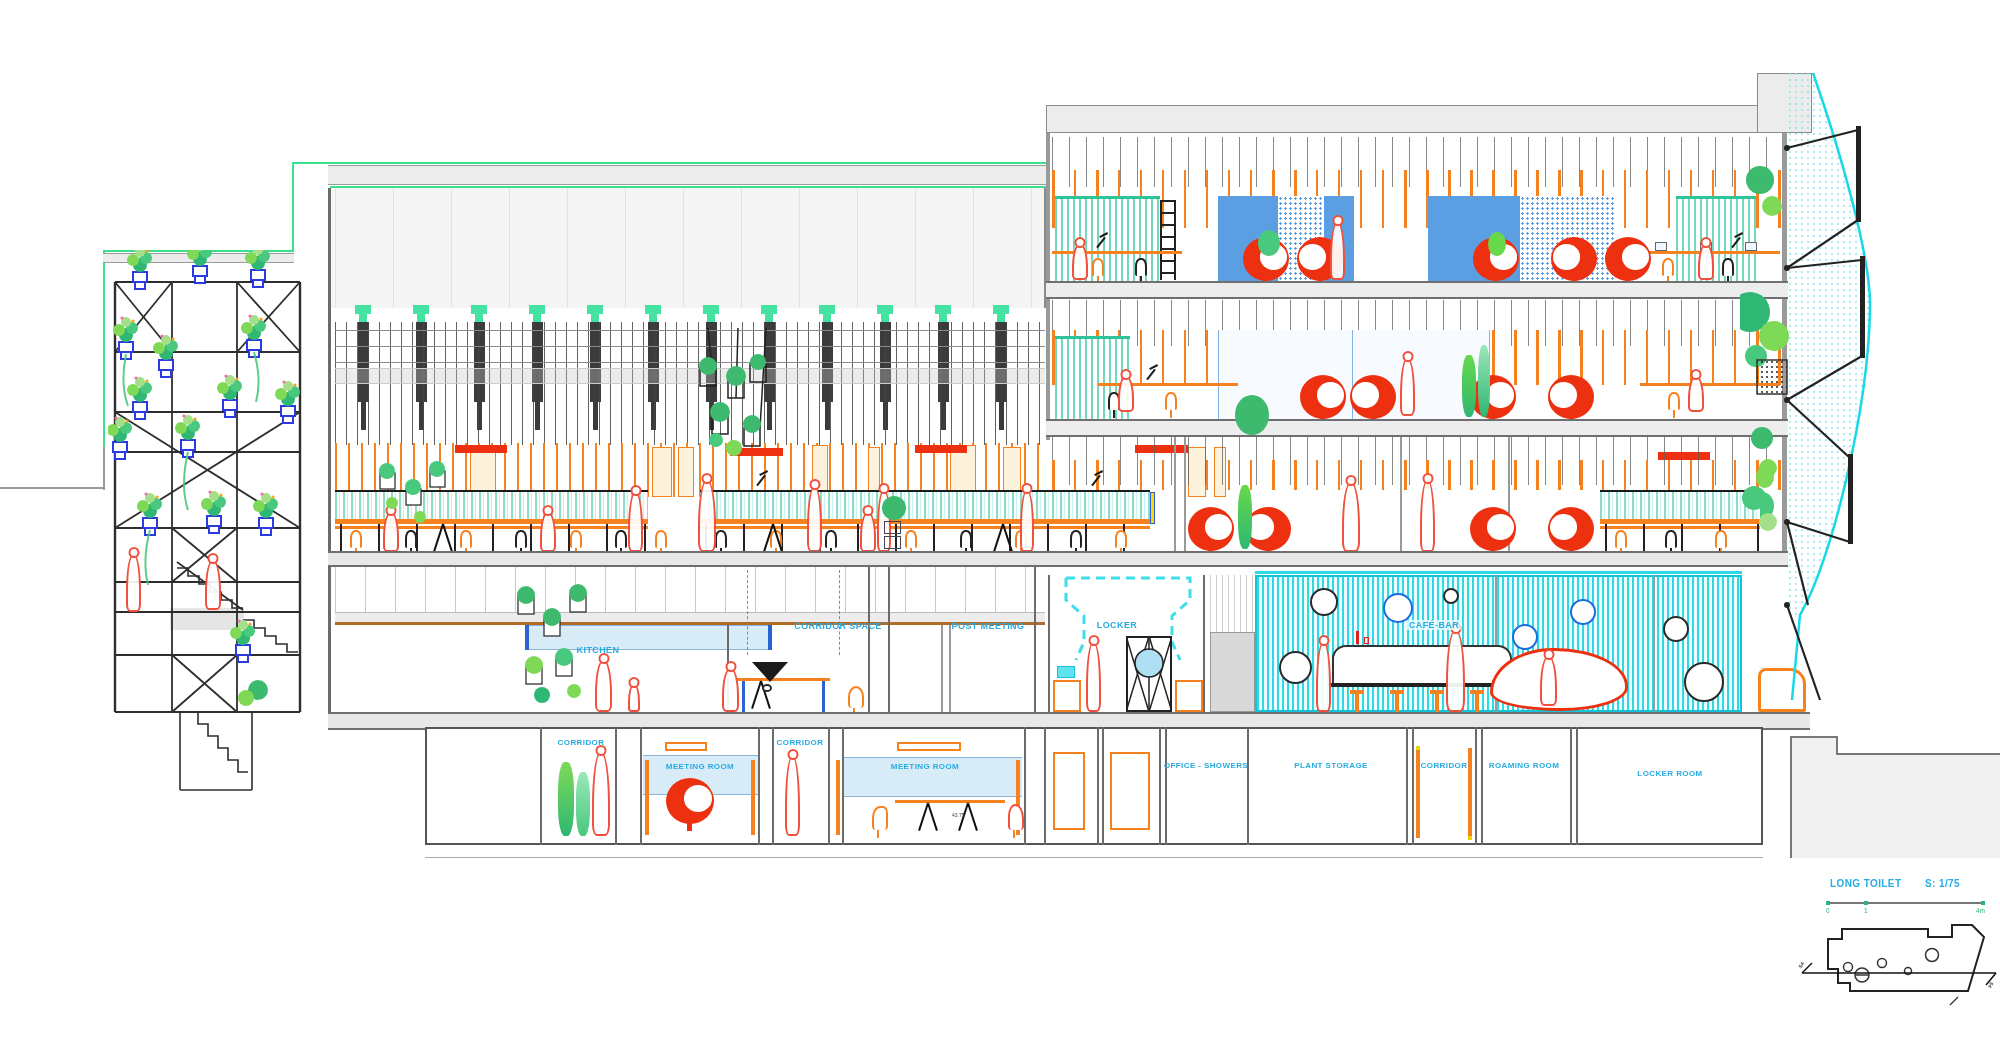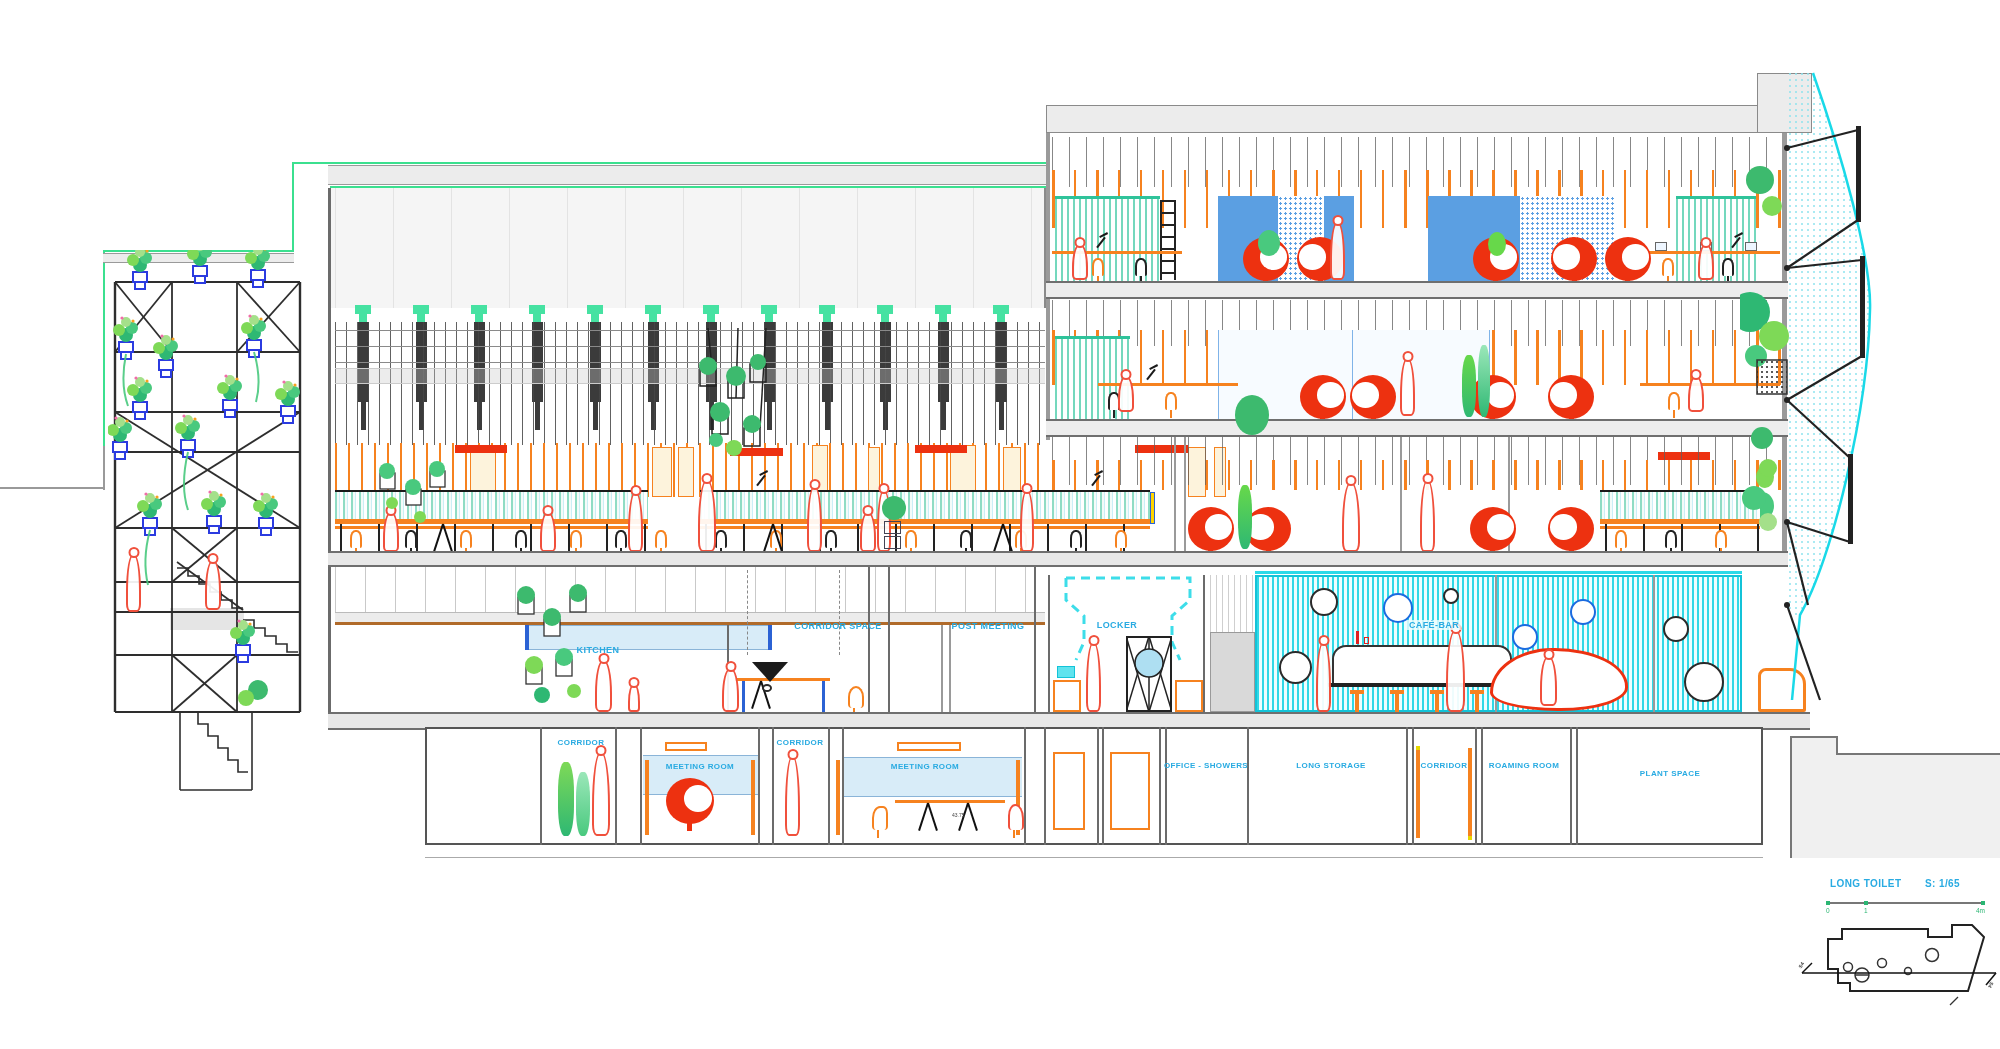--- a/index.html
+++ b/index.html
@@ -567,27 +567,27 @@
   <div class="lbl" style="left:598px;top:645px;">KITCHEN</div>
   <div class="lbl" style="left:838px;top:621px;">CORRIDOR SPACE</div>
   <div class="lbl" style="left:988px;top:621px;">POST MEETING</div>
   <div class="lbl" style="left:1117px;top:620px;">LOCKER</div>
   <div class="lbl" style="left:1434px;top:620px;background:rgba(237,253,254,.8);padding:0 2px;">CAFÉ-BAR</div>
   <div class="lbl sm" style="left:581px;top:738px;">CORRIDOR</div>
   <div class="lbl sm" style="left:700px;top:762px;">MEETING ROOM</div>
   <div class="lbl sm" style="left:800px;top:738px;">CORRIDOR</div>
   <div class="lbl sm" style="left:925px;top:762px;">MEETING ROOM</div>
   <div class="lbl sm" style="left:1206px;top:761px;">OFFICE - SHOWERS</div>
-  <div class="lbl sm" style="left:1331px;top:761px;">LONG STORAGE</div>
+  <div class="lbl sm" style="left:1331px;top:761px;">PLANT STORAGE</div>
   <div class="lbl sm" style="left:1444px;top:761px;">CORRIDOR</div>
   <div class="lbl sm" style="left:1524px;top:761px;">ROAMING ROOM</div>
-  <div class="lbl sm" style="left:1670px;top:769px;">PLANT SPACE</div>
+  <div class="lbl sm" style="left:1670px;top:769px;">LOCKER ROOM</div>
 
   <div class="legendtxt" style="left:1830px;top:878px;">LONG TOILET</div>
-  <div class="legendtxt" style="left:1925px;top:878px;">S: 1/65</div>
+  <div class="legendtxt" style="left:1925px;top:878px;">S: 1/75</div>
   <div class="hline" style="left:1828px;top:902px;width:157px;height:2px;background:#777;"></div>
   <div class="tick" style="left:1826px;top:901px;"></div>
   <div class="tick" style="left:1864px;top:901px;"></div>
   <div class="tick" style="left:1981px;top:901px;"></div>
   <div class="ticktxt" style="left:1826px;top:907px;">0</div>
   <div class="ticktxt" style="left:1864px;top:907px;">1</div>
   <div class="ticktxt" style="left:1976px;top:907px;">4m</div>
   <svg class="abs" style="left:1800px;top:915px;" width="200" height="110" viewBox="0 0 200 110">
     <path d="M28,24 h14 v-10 h86 v8 h24 v-12 h20 l12,12 -16,54 h-118 v-8 h-12 v-14 h-10 z" fill="none" stroke="#222" stroke-width="2"></path>
     <g fill="none" stroke="#333" stroke-width="1.5">

